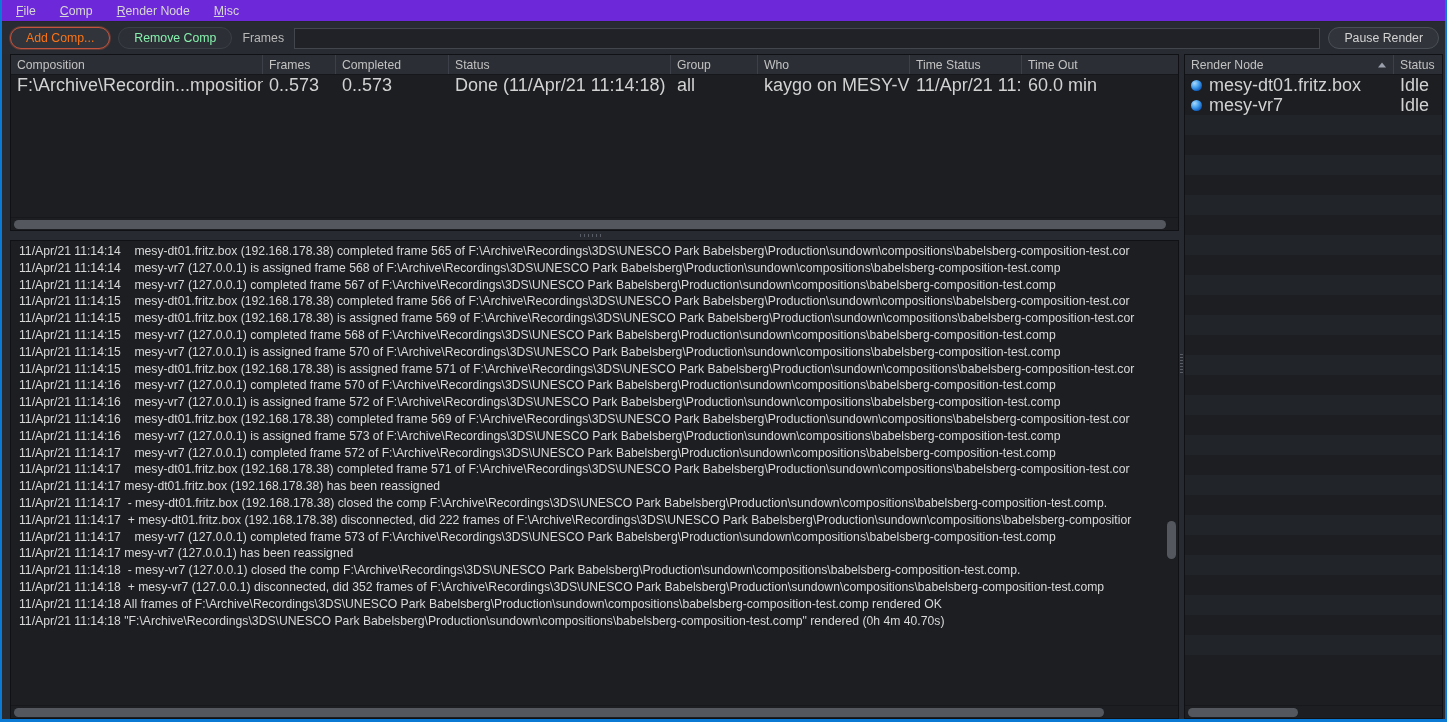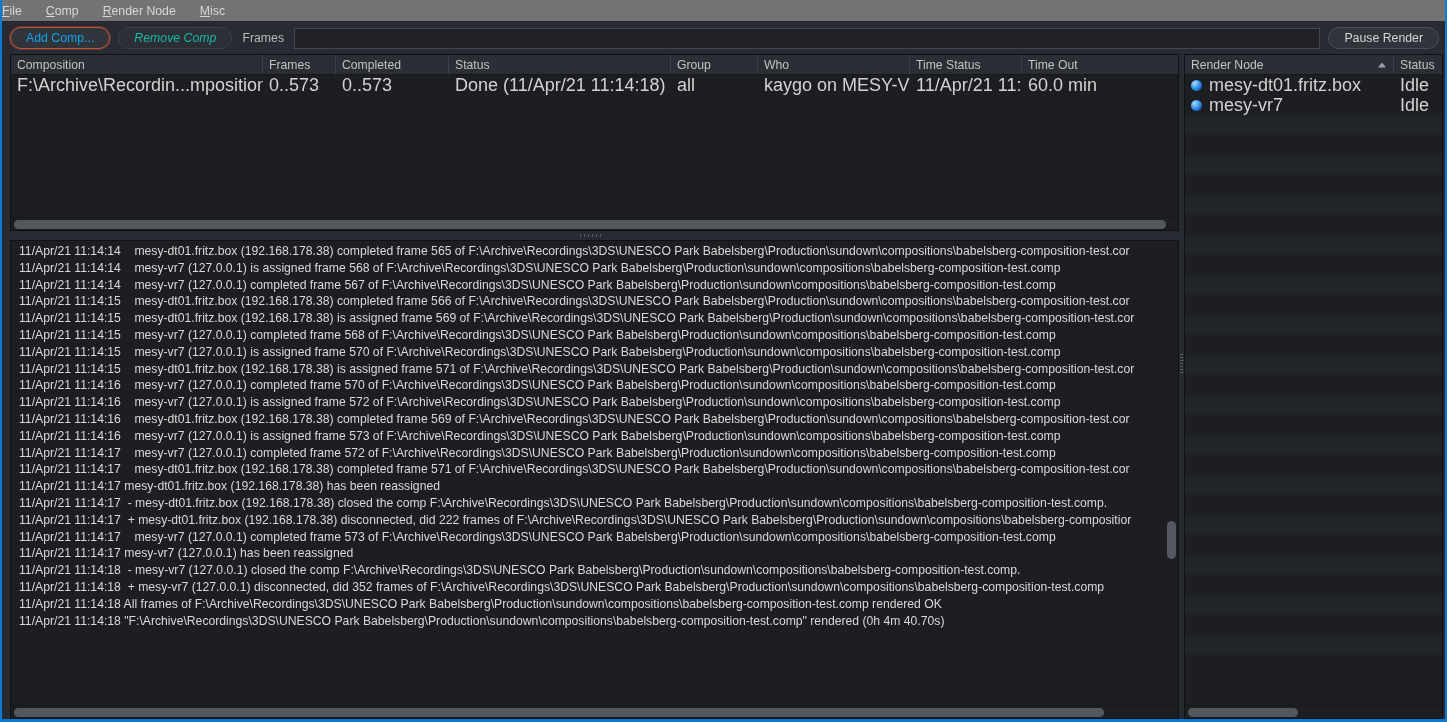--- a/index.html
+++ b/index.html
@@ -44,22 +44,23 @@
   .winbtn {
     width: 46px; height: 31px;
     display: flex; align-items: center; justify-content: center;
     color: #fff;
   }
   .winbtn svg { display: block; }
 
   
   #menubar {
     height: 22px; flex: 0 0 22px;
-    background: #737373;
-    display: flex; align-items: center;
+    background: #6d28d9;
+    display: flex; align-items: center;
+    padding-left: 14px;
     border-bottom: 1px solid #25272c;
   }
   .menuitem {
     font-size: 12.3px; color: #d6d6d6;
     padding: 2px 11px 2px 0px; margin-right: 13px;
     white-space: nowrap;
   }
   .menuitem u { text-decoration: underline; text-underline-offset: 1px; }
 
   
@@ -75,23 +76,23 @@
     background: #31343b;
     color: #d3d3d3;
     font-size: 12.3px;
     display: flex; align-items: center; justify-content: center;
     padding: 0 15px;
     white-space: nowrap;
   }
   .pill.focused {
     border: 1px solid #c0543e;
     box-shadow: 0 0 0 1px rgba(192,84,62,.35);
-    color: #0ea5e9;
-  }
-  .pill.disabled { color: #14b8a6; border-color: #3b3f46; background: #2c2f35; font-style: italic; }
+    color: #f97316;
+  }
+  .pill.disabled { color: #86efac; border-color: #3b3f46; background: #2c2f35; }
   .toolbar-label {
     color: #b8b8b8; font-size: 12.3px; padding: 0 2px; white-space: nowrap;
   }
   #frames-input {
     flex: 1 1 auto; height: 21px;
     background: #202227;
     border: 1px solid #43464d;
     color: #d6d6d6; font-size: 12.3px;
     padding: 0 5px;
     font-family: "Liberation Sans", sans-serif;

